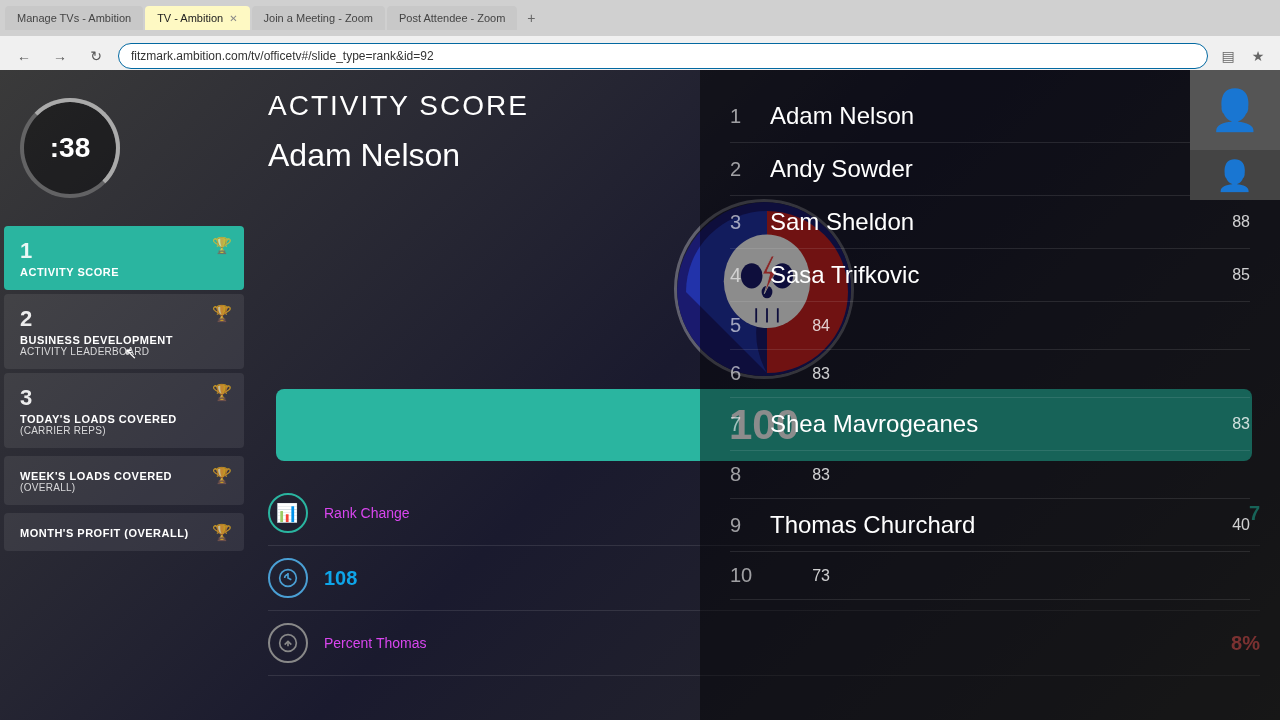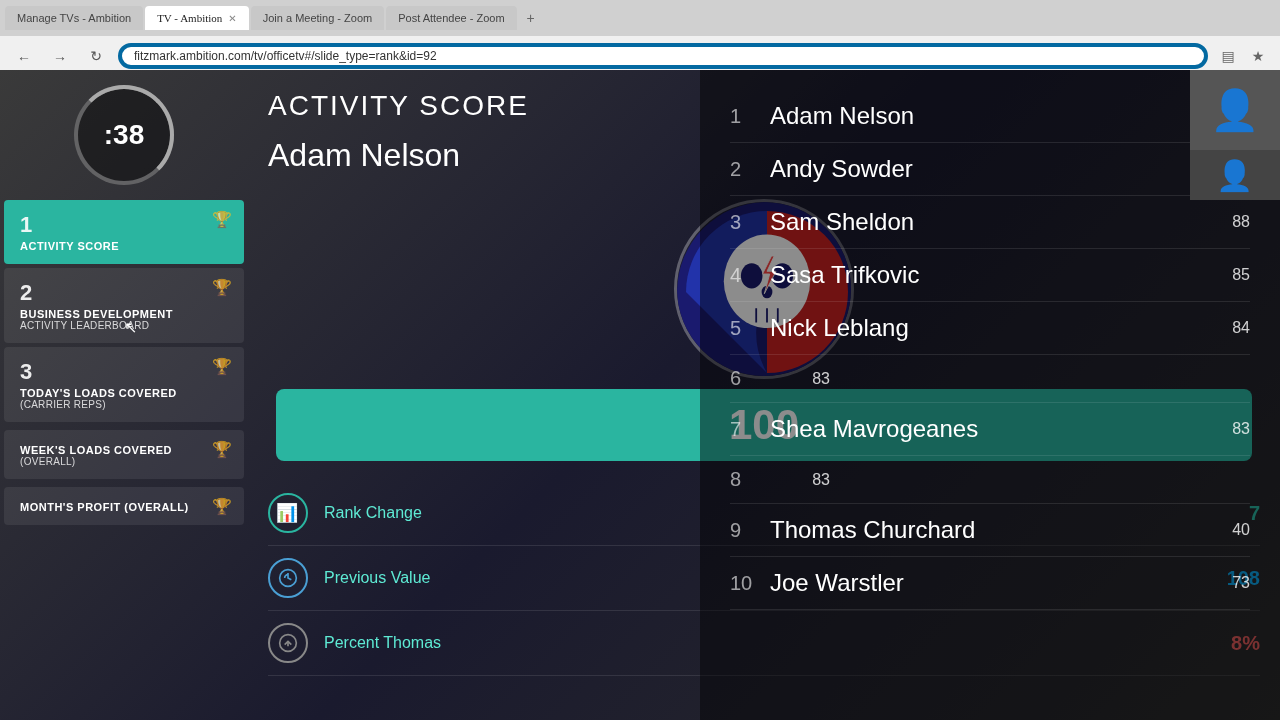--- a/index.html
+++ b/index.html
@@ -31,23 +31,22 @@
       display: flex;
       align-items: center;
       gap: 6px;
       border-radius: 4px 4px 0 0;
       cursor: pointer;
       background: #c8c8c8;
       color: #444;
       white-space: nowrap;
     }
     .browser-tab.active {
-      background: #ffffff;
+      background: #fef9c3;
       color: #222;
-      font-family: Liberation Serif, serif;
     }
     .tab-close {
       font-size: 10px;
       color: #888;
     }
     .tab-add {
       width: 24px;
       height: 24px;
       display: flex;
       align-items: center;
@@ -70,21 +69,21 @@
       align-items: center;
       justify-content: center;
       font-size: 14px;
       color: #555;
       cursor: pointer;
       border-radius: 50%;
     }
     .address-bar {
       flex: 1;
       height: 26px;
-      border: 4px solid #0369a1;
+      border: 1px solid #0369a1;
       border-radius: 13px;
       padding: 0 12px;
       font-size: 12px;
       background: white;
       display: flex;
       align-items: center;
       color: #333;
     }
     .toolbar-right {
       display: flex;
@@ -122,24 +121,23 @@
       height: 100%;
       position: relative;
       z-index: 2;
       display: flex;
       flex-direction: column;
     }
 
     
     .timer-container {
       display: flex;
-      justify-content: center;
       align-items: center;
       padding: 20px;
-      height: 130px;
+      height: 156px;
     }
     .timer-circle {
       width: 100px;
       height: 100px;
       border-radius: 50%;
       border: 4px solid rgba(255,255,255,0.3);
       display: flex;
       align-items: center;
       justify-content: center;
       background: rgba(0,0,0,0.4);
@@ -288,22 +286,22 @@
       align-items: center;
       justify-content: center;
       font-size: 18px;
       margin-right: 16px;
       flex-shrink: 0;
     }
     .stat-icon.teal { border-color: #2ab5a0; color: #2ab5a0; }
     .stat-icon.blue { border-color: #4a9fd4; color: #4a9fd4; }
     .stat-icon.gray { border-color: #888; color: #888; }
     .stat-label {
-      font-size: 16px;
-      color: #5eead4;
+      font-size: 14px;
+      color: #d946ef;
       flex: 1;
     }
     .stat-value {
       font-size: 20px;
       font-weight: bold;
     }
     .stat-value.teal { color: #2ab5a0; }
     .stat-value.red { color: #e05a5a; }
     .stat-value.white { color: #0ea5e9; }
 
@@ -496,21 +494,20 @@
       </div>
 
       <div class="stat-row">
         <div class="stat-icon blue">
           <svg width="20" height="20" viewBox="0 0 24 24" fill="none" stroke="#4a9fd4" stroke-width="2">
             <circle cx="12" cy="12" r="10"></circle>
             <path d="M12 6v6l4 2"></path>
             <path d="M8 12 A4 4 0 0 1 12 8"></path>
           </svg>
         </div>
-        <div class="stat-label">Previous Value</div>
         <div class="stat-value white">108</div>
       </div>
 
       <div class="stat-row">
         <div class="stat-icon gray">
           <svg width="20" height="20" viewBox="0 0 24 24" fill="none" stroke="#888" stroke-width="2">
             <circle cx="12" cy="12" r="10"></circle>
             <path d="M8 14 L12 10 L16 14"></path>
             <line x1="12" y1="10" x2="12" y2="16"></line>
           </svg>
@@ -548,21 +545,20 @@
           <span class="person-name">Sam Sheldon</span>
           <span class="person-score">88</span>
         </div>
         <div class="leaderboard-row">
           <span class="rank-num">4</span>
           <span class="person-name">Sasa Trifkovic</span>
           <span class="person-score">85</span>
         </div>
         <div class="leaderboard-row">
           <span class="rank-num">5</span>
-          <span class="person-name">Nick Leblang</span>
           <span class="person-score">84</span>
         </div>
         <div class="leaderboard-row">
           <span class="rank-num">6</span>
           <span class="person-score">83</span>
         </div>
         <div class="leaderboard-row">
           <span class="rank-num">7</span>
           <span class="person-name">Shea Mavrogeanes</span>
           <span class="person-score">83</span>
@@ -571,18 +567,17 @@
           <span class="rank-num">8</span>
           <span class="person-score">83</span>
         </div>
         <div class="leaderboard-row">
           <span class="rank-num">9</span>
           <span class="person-name">Thomas Churchard</span>
           <span class="person-score">40</span>
         </div>
         <div class="leaderboard-row">
           <span class="rank-num">10</span>
-          <span class="person-name">Joe Warstler</span>
           <span class="person-score">73</span>
         </div>
       </div>
   </div>
 </div>
 
 </body></html>

